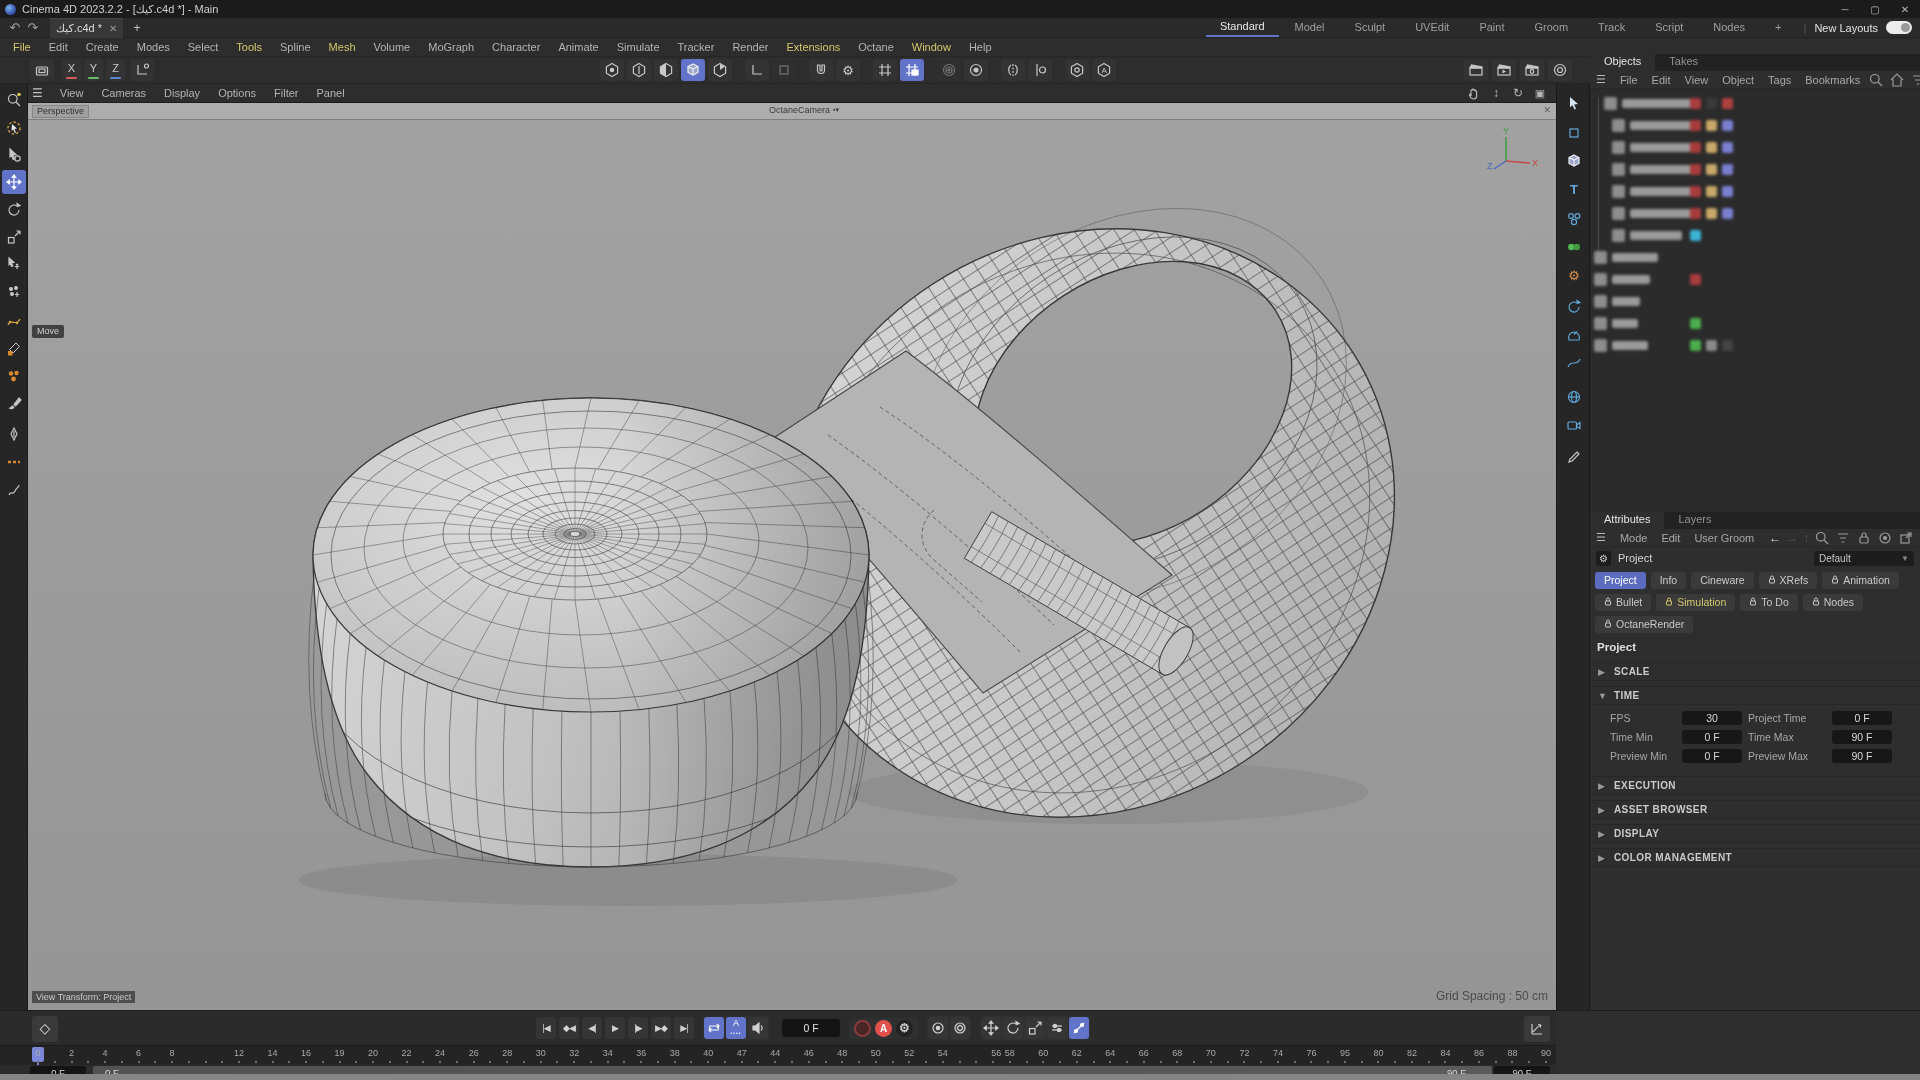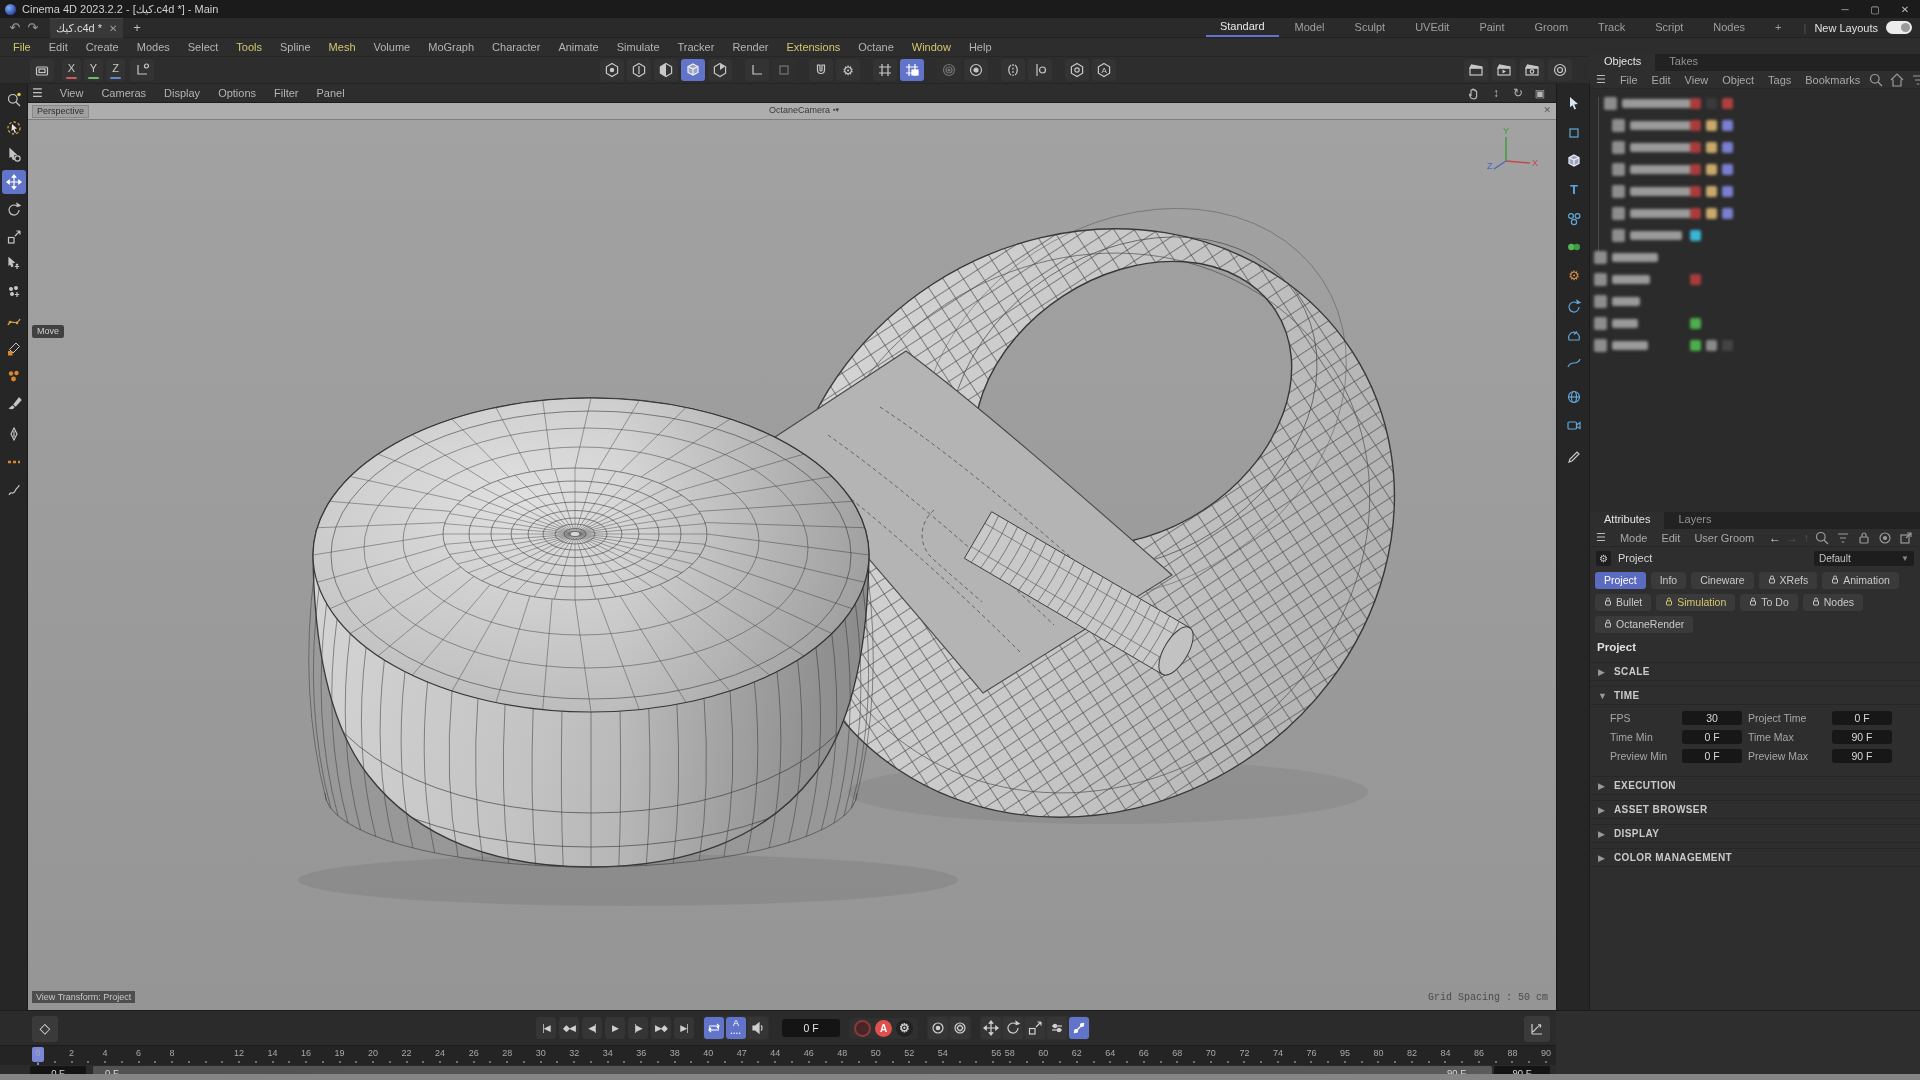--- a/index.html
+++ b/index.html
@@ -56,21 +56,21 @@
   .ltool.active { background:#6274c9; color:#fff; }
 
   
   #viewport { left:28px; top:103px; width:1528px; height:907px; background:#9b9b9b; overflow:hidden; }
   #vphead { position:absolute; left:0; top:0; width:100%; height:17px; background:#adadad; border-bottom:1px solid #7e7e7e; }
   #vplabel { position:absolute; left:4px; top:2px; background:#a0a0a0; border:1px solid #878787; color:#2f2f2f; font-size:9px; padding:0 4px 1px; }
   #vpcam { position:absolute; left:48.5%; top:2px; color:#3a3a3a; font-size:9px; display:flex; gap:3px; align-items:center; }
   #vpclose { position:absolute; right:5px; top:2px; color:#5a5a5a; font-size:9px; }
   #movehint { position:absolute; left:4px; top:222px; background:rgba(52,52,52,.88); color:#cfcfcf; font-size:9px; padding:1px 5px 2px; border-radius:2px; }
   #vpstatusl { position:absolute; left:4px; bottom:7px; background:rgba(60,60,60,.8); color:#c9c9c9; font-size:9px; padding:1px 4px; }
-  #vpstatusr { position:absolute; right:8px; bottom:7px; color:#4b4b4b; font-size:10px;font-family:Liberation Mono, monospace; }
+  #vpstatusr { position:absolute; right:8px; bottom:7px; color:#4b4b4b; font-size:12px; }
   #gizmo { position:absolute; right:18px; top:22px; }
   #scene-svg { position:absolute; left:0; top:17px; }
 
   
   #palette { left:1556px; top:84px; width:34px; height:926px; background:#262626; border-left:1px solid #1a1a1a; border-right:1px solid #1a1a1a; }
   .pico { position:absolute; left:4px; width:26px; height:26px; display:flex; align-items:center; justify-content:center; }
 
   
   #rightpanel { left:1590px; top:54px; width:330px; height:1026px; background:#2e2e2e; }
   .ptabs { height:17px; background:#222; display:flex; }

